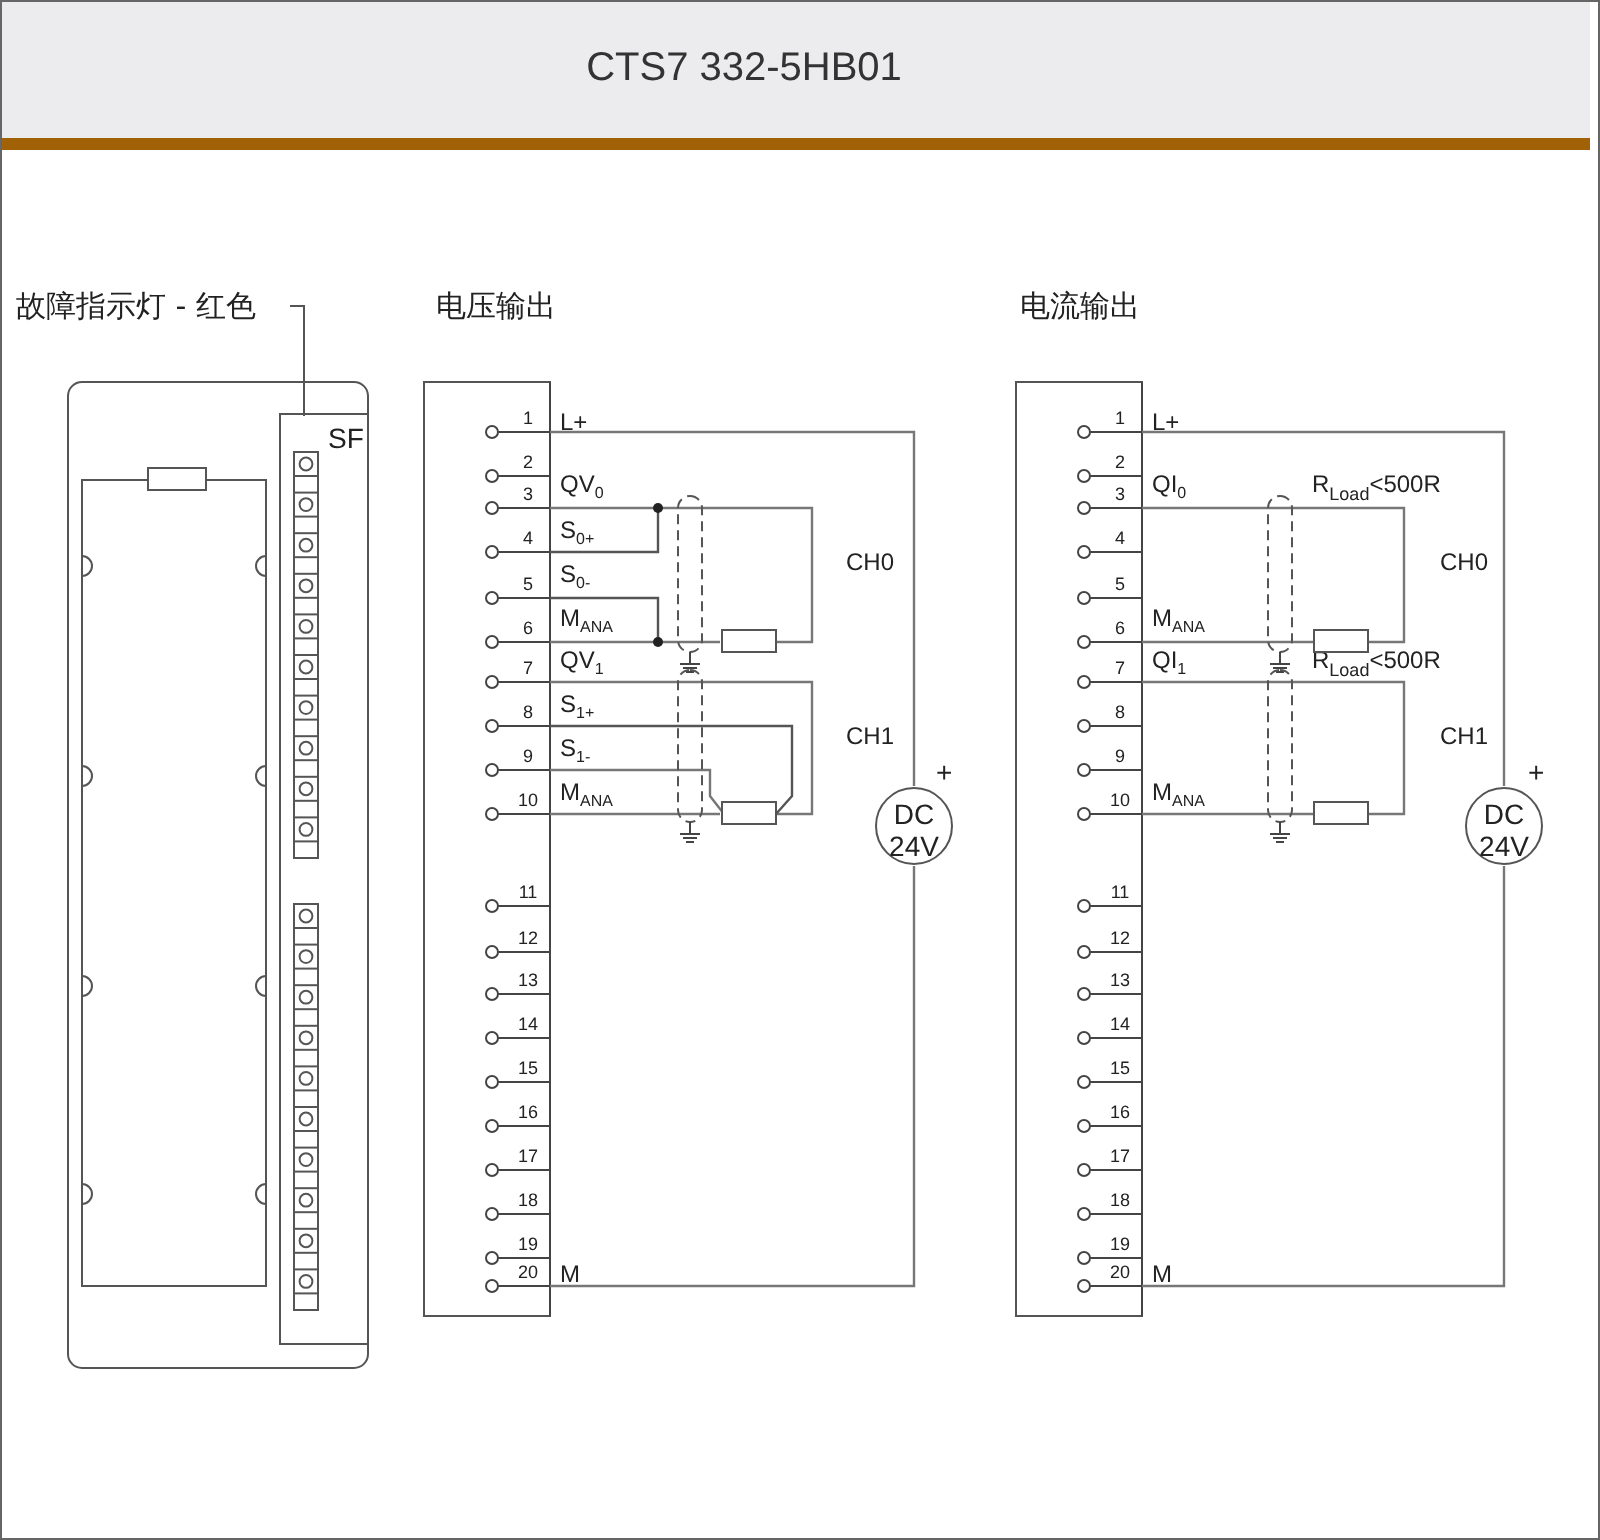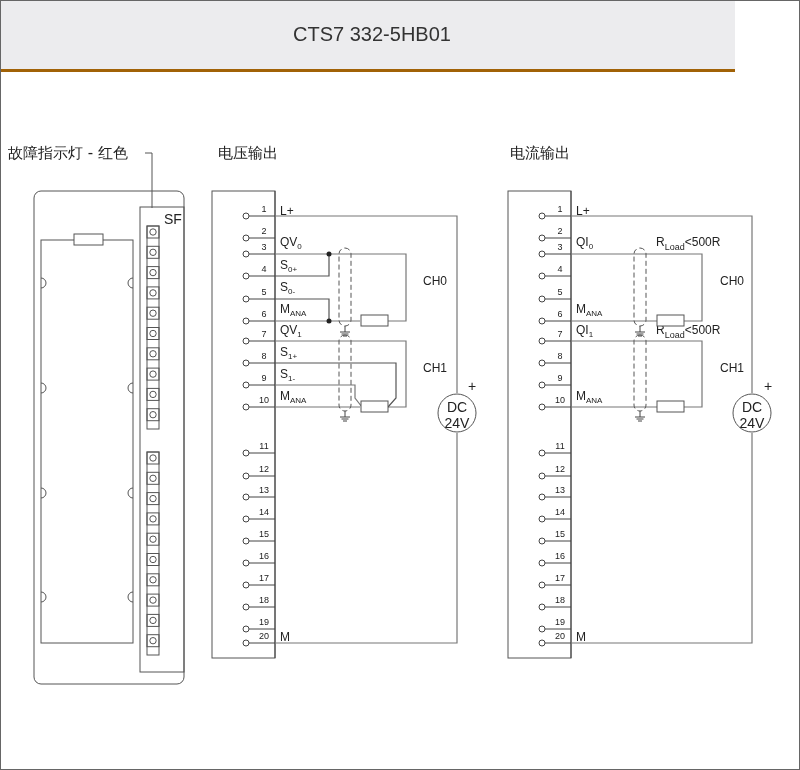--- a/index.html
+++ b/index.html
@@ -1,21 +1,21 @@
 <!DOCTYPE html>
 <html><head>
 <meta charset="utf-8">
 <style>
   html, body { margin:0; padding:0; background:#fff; }
   body { width:800px; height:770px; position:relative; overflow:hidden;
          font-family:"Liberation Sans", "DejaVu Sans", sans-serif; }
   .frame { position:absolute; left:0; top:0; width:798px; height:768px;
            border:1px solid #666; background:#fff; }
-  .header { position:absolute; left:0; top:0; width:734px; height:68px;
-            background:#ececee; border-bottom:3px solid #a16207; }
+  .header { position:absolute; left:0; top:0; width:794px; height:68px;
+            background:#ececee; border-bottom:6px solid #a16207; }
   .header-title { position:absolute; left:0; width:742px; top:22px; text-align:center;
             font-size:20px; color:#333; }
   svg text { font-family:"Liberation Sans", "DejaVu Sans", sans-serif; fill:#222; }
   .cn { font-family:"DejaVu Sans", sans-serif; }
 </style>
 </head>
 <body>
 
 <div class="frame">
   <div class="header">

